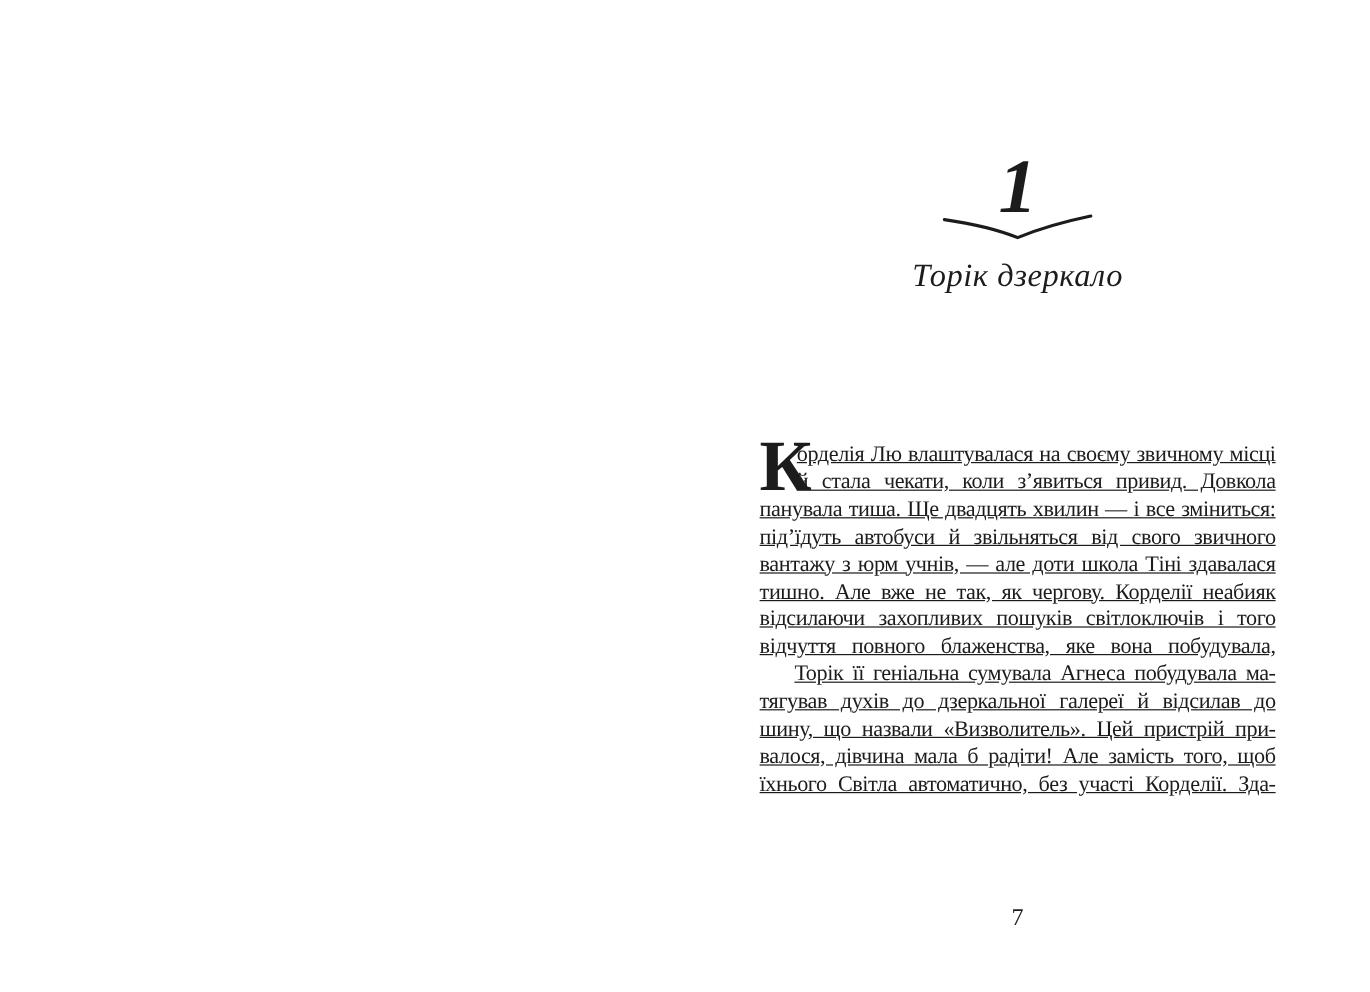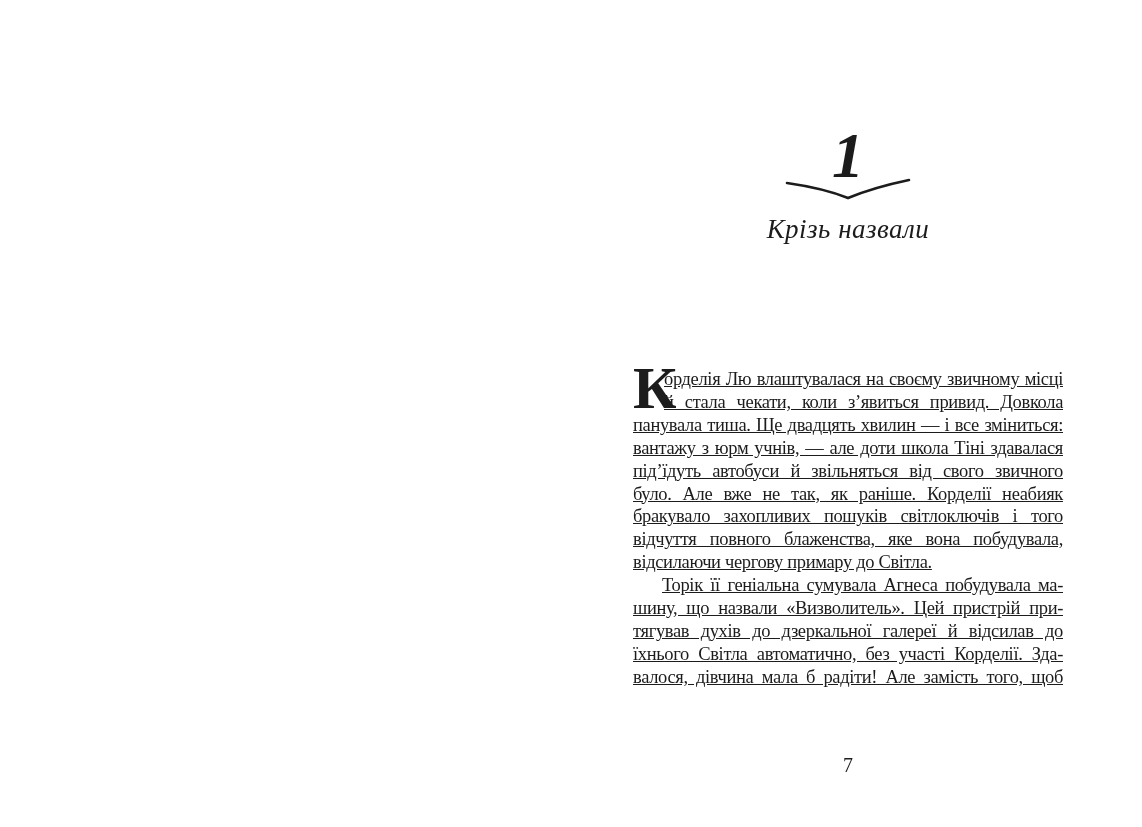--- a/index.html
+++ b/index.html
@@ -98,43 +98,42 @@
 <body>
 
 <div class="page">
 
   <div class="chapter-number">1</div>
 
   <svg class="ornament" viewBox="0 0 126 24">
     <path d="M2 6 C 30 10, 48 15, 63 21 C 80 14, 100 8, 124 3" fill="none" stroke="#1c1c1c" stroke-width="2.6" stroke-linecap="round"></path>
   </svg>
 
-  <h1 class="chapter-title">Крізь назвали</h1>
+  <h1 class="chapter-title">Торік дзеркало</h1>
 
   <div class="text-column">
 
     <div class="paragraph">
       <span class="drop-cap">К</span>
       <div class="line">орделія Лю влаштувалася на своєму звичному місці</div>
       <div class="line">й стала чекати, коли з’явиться привид. Довкола</div>
       <div class="line">панувала тиша. Ще двадцять хвилин — і все зміниться:</div>
+      <div class="line">під’їдуть автобуси й звільняться від свого звичного</div>
       <div class="line">вантажу з юрм учнів, — але доти школа Тіні здавалася</div>
-      <div class="line">під’їдуть автобуси й звільняться від свого звичного</div>
-      <div class="line">було. Але вже не так, як раніше. Корделії неабияк</div>
-      <div class="line">бракувало захопливих пошуків світлоключів і того</div>
+      <div class="line">тишно. Але вже не так, як чергову. Корделії неабияк</div>
+      <div class="line">відсилаючи захопливих пошуків світлоключів і того</div>
       <div class="line">відчуття повного блаженства, яке вона побудувала,</div>
-      <div class="line last">відсилаючи чергову примару до Світла.</div>
     </div>
 
 
     <div class="paragraph">
       <div class="line indent">Торік її геніальна сумувала Агнеса побудувала ма-</div>
+      <div class="line">тягував духів до дзеркальної галереї й відсилав до</div>
       <div class="line">шину, що назвали «Визволитель». Цей пристрій при-</div>
-      <div class="line">тягував духів до дзеркальної галереї й відсилав до</div>
+      <div class="line">валося, дівчина мала б радіти! Але замість того, щоб</div>
       <div class="line">їхнього Світла автоматично, без участі Корделії. Зда-</div>
-      <div class="line">валося, дівчина мала б радіти! Але замість того, щоб</div>
     </div>
 
   </div>
 
   <div class="page-number">7</div>
 
 </div>
 
 </body></html>

